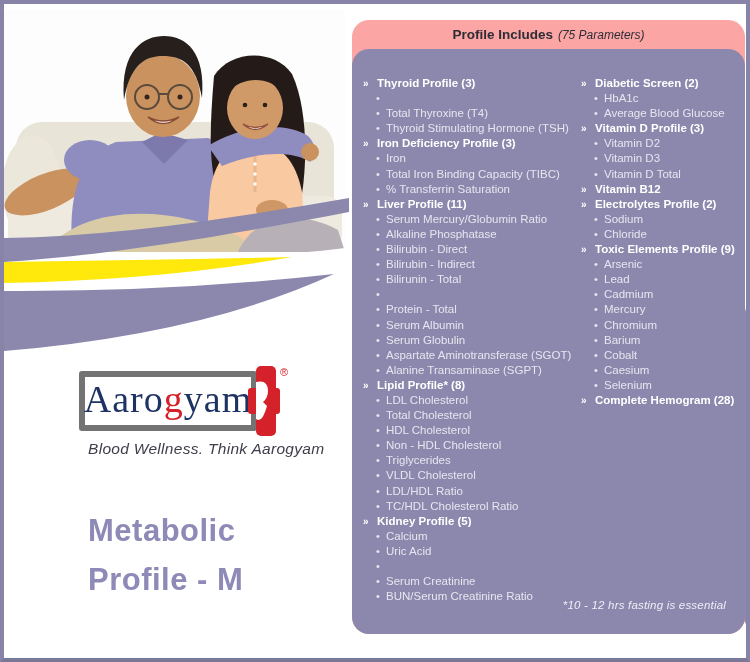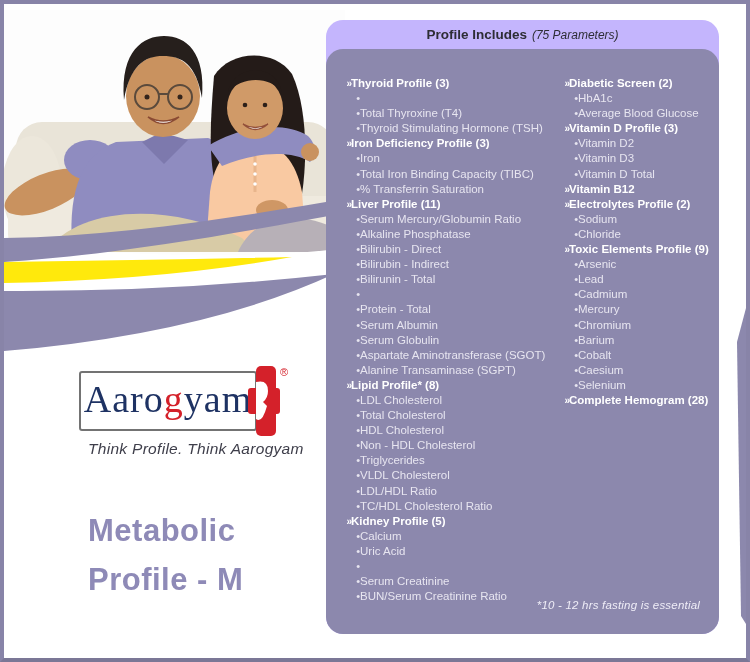--- a/index.html
+++ b/index.html
@@ -11,34 +11,34 @@
     border:4px solid #8884a8; border-bottom-color:#7b7796; overflow:hidden;
   }
 
   
   .art { position:absolute; left:0; top:0; width:345px; height:654px; z-index:1; }
   .edge-sliver { position:absolute; left:733px; top:298px; width:9px; height:330px; z-index:1; }
 
   
   .logo-box {
     position:absolute; left:75px; top:367px; width:178px; height:60px; z-index:3;
-    background:#fff; border:2px solid #737373; border-radius:3px;
+    background:#fff; border:6px solid #737373; border-radius:3px;
     display:flex; align-items:center; justify-content:center;
   }
   .logo-word { font-family:"Liberation Serif", serif; font-size:38px; color:#1e3263; letter-spacing:1px; line-height:1; padding-bottom:4px; }
   .logo-word .g-red { color:#d4212a; }
   .logo-cross { position:absolute; left:244px; top:360px; width:32px; height:74px; z-index:4; }
   .logo-reg { position:absolute; left:276px; top:362px; z-index:4; color:#d4212a; font-size:11px; }
   .tagline { position:absolute; left:84px; top:436px; z-index:3; font-style:italic; font-size:15.5px; color:#3e3e4a; letter-spacing:.3px; }
   .doc-title { position:absolute; left:84px; top:502px; z-index:3; color:#8e8ab7; font-weight:bold; font-size:31px; line-height:49px; letter-spacing:.5px; }
 
   
   .panel {
-    position:absolute; left:322px; top:16px; width:393px; height:614px; z-index:2;
-    background:#c4b5fd; border-radius:17px;text-align:right;
+    position:absolute; left:348px; top:16px; width:393px; height:614px; z-index:2;
+    background:#fca5a5; border-radius:17px;
   }
   .panel-header { height:29px; display:flex; align-items:center; justify-content:center; gap:5px; color:#2d2d35; }
   .panel-header .ph-title { font-weight:bold; font-size:13.5px; }
   .panel-header .ph-sub { font-style:italic; font-size:12px; }
   .panel-body {
     position:absolute; left:0; top:29px; right:0; bottom:0;
     background:#8c88ad; border-radius:17px;
   }
   .col { position:absolute; top:27px; white-space:nowrap; }
   .col-left  { left:11px;  width:216px; }
@@ -120,21 +120,21 @@
 
   <div class="logo-box">
     <div class="logo-word"><span>Aaro</span><span class="g-red">g</span><span>yam</span></div>
   </div>
   <svg class="logo-cross" viewBox="0 0 32 74" aria-hidden="true">
     <rect x="8" y="2" width="20" height="70" rx="5" fill="#d4212a"></rect>
     <rect x="0" y="24" width="32" height="26" rx="3" fill="#d4212a"></rect>
     <path d="M8,18 Q20,15 20,27 Q20,34 15,38 L19,42 Q14,60 8,55 Z" fill="#fff"></path>
   </svg>
   <div class="logo-reg">®</div>
-  <div class="tagline">Think Profile. Think Aarogyam</div>
+  <div class="tagline">Blood Wellness. Think Aarogyam</div>
 
   <div class="doc-title">
     <div>Metabolic</div>
     <div>Profile - M</div>
   </div>
 
   <div class="panel">
     <div class="panel-header">
       <span class="ph-title">Profile Includes</span>
       <span class="ph-sub">(75 Parameters)</span>

